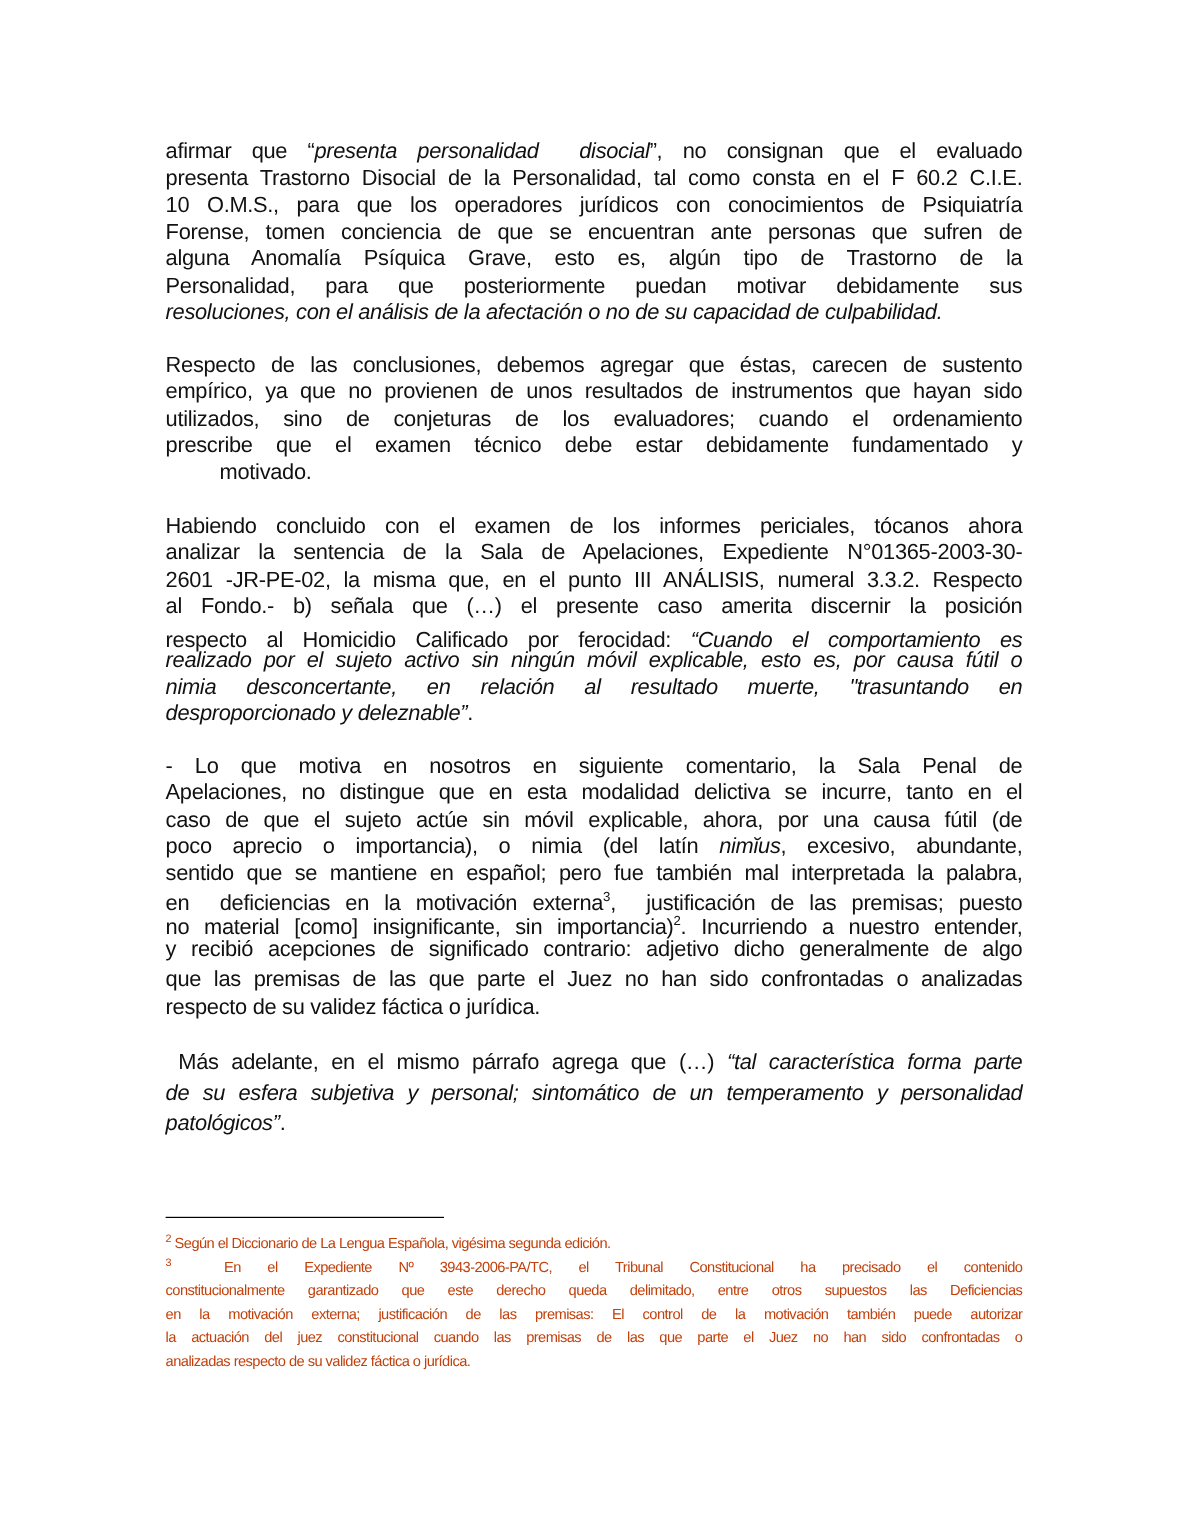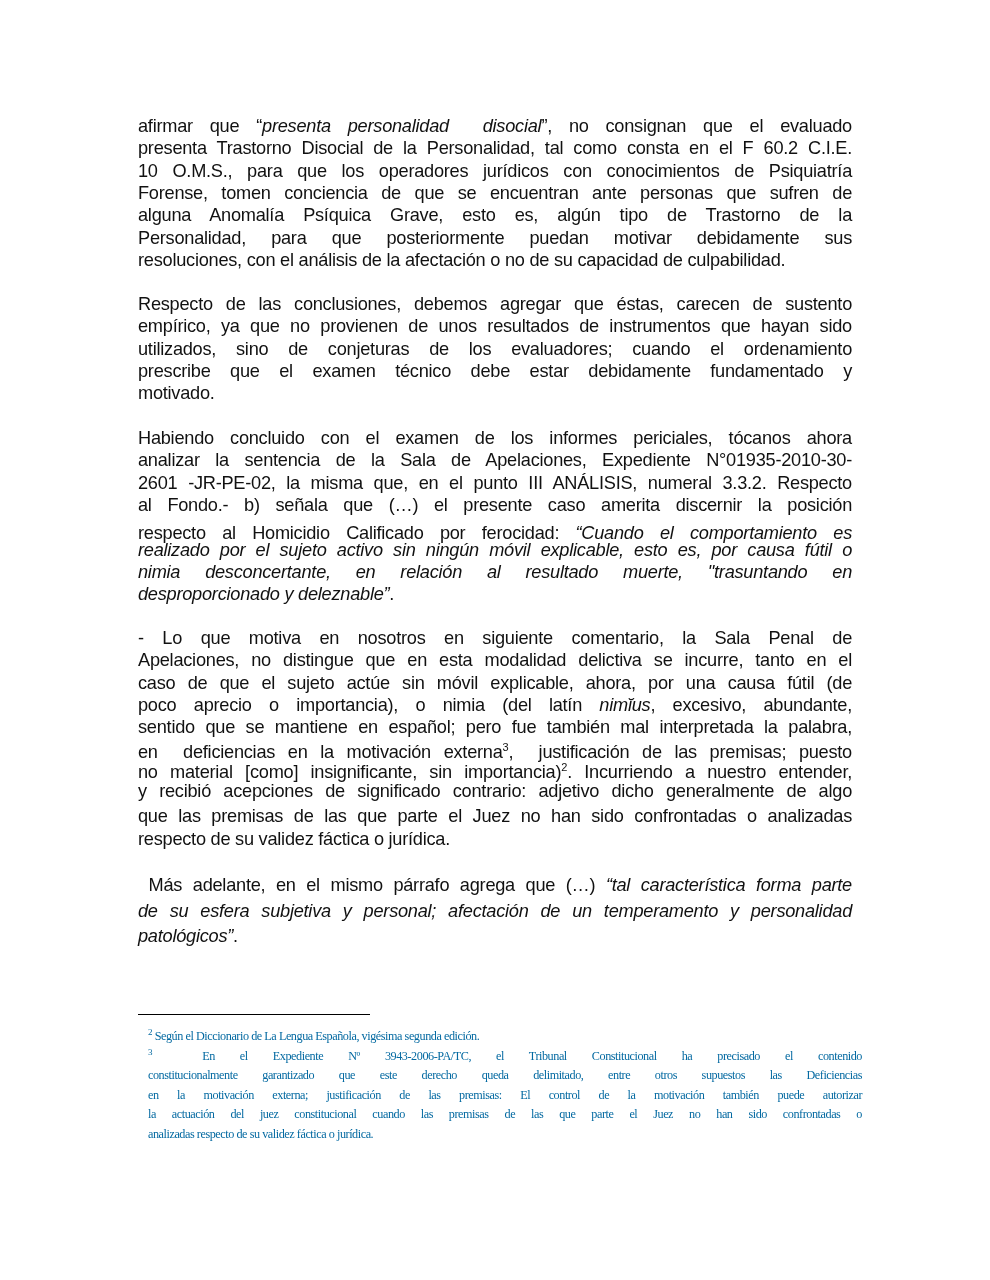--- a/index.html
+++ b/index.html
@@ -11,52 +11,52 @@
     font-size:18.2px; color:#111; white-space:nowrap;
     line-height:22px; height:22px;
     text-align:justify; text-align-last:justify;
     letter-spacing:-0.25px;
   }
   .line.last { text-align-last:left; }
   .line i { font-style:italic; }
   sup { font-size:11px; vertical-align:super; line-height:0; }
   .rule { position:absolute; left:138px; top:1014px; width:232px; height:1px; background:#000; }
   .fn {
-    position:absolute; left:148px; width:714px;
-    font-family:Liberation Serif, serif; font-size:12.2px; color:#0369a1;
+    position:absolute; left:138px; width:714px;
+    font-family:Liberation Sans, sans-serif; font-size:12.2px; color:#c2410c;
     line-height:19.5px; height:19.5px; white-space:nowrap;
     text-align:justify; text-align-last:justify; letter-spacing:-0.45px;
   }
   .fn.last { text-align-last:left; }
   .fn sup { font-size:9px; }
 </style>
 </head>
 <body>
 
 <div class="page">
   <div id="body-text">
       <div>
         <div class="line" style="top: 115px;">afirmar que “<i>presenta personalidad &nbsp;disocial</i>”, no consignan que el evaluado</div>
         <div class="line" style="top: 137.3px;">presenta Trastorno Disocial de la Personalidad, tal como consta en el F 60.2 C.I.E.</div>
         <div class="line" style="top: 159.6px;">10 O.M.S., para que los operadores jurídicos con conocimientos de Psiquiatría</div>
         <div class="line" style="top: 181.9px;">Forense, tomen conciencia de que se encuentran ante personas que sufren de</div>
         <div class="line" style="top: 204.2px;">alguna Anomalía Psíquica Grave, esto es, algún tipo de Trastorno de la</div>
         <div class="line" style="top: 226.5px;">Personalidad, para que posteriormente puedan motivar debidamente sus</div>
-        <div class="line last" style="top: 248.8px;">resoluciones, con el análisis de la afectación o no de su capacidad de culpabilidad.</div>
+        <div class="line last" style="top: 248.8px; font-style: italic;">resoluciones, con el análisis de la afectación o no de su capacidad de culpabilidad.</div>
       </div>
       <div>
         <div class="line" style="top: 293px;">Respecto de las conclusiones, debemos agregar que éstas, carecen de sustento</div>
         <div class="line" style="top: 315.3px;">empírico, ya que no provienen de unos resultados de instrumentos que hayan sido</div>
         <div class="line" style="top: 337.6px;">utilizados, sino de conjeturas de los evaluadores; cuando el ordenamiento</div>
         <div class="line" style="top: 359.9px;">prescribe que el examen técnico debe estar debidamente fundamentado y</div>
-        <div class="line last" style="top: 382.2px;">motivado.</div>
+        <div class="line last" style="top: 382.2px; margin-left: 45px;">motivado.</div>
       </div>
       <div>
         <div class="line" style="top: 427px;">Habiendo concluido con el examen de los informes periciales, tócanos ahora</div>
-        <div class="line" style="top: 449.3px;">analizar la sentencia de la Sala de Apelaciones, Expediente N°01935-2010-30-</div>
+        <div class="line" style="top: 449.3px;">analizar la sentencia de la Sala de Apelaciones, Expediente N°01365-2003-30-</div>
         <div class="line" style="top: 471.6px;">2601 -JR-PE-02, la misma que, en el punto III ANÁLISIS, numeral 3.3.2. Respecto</div>
         <div class="line" style="top: 493.9px;">al Fondo.- b) señala que (…) el presente caso amerita discernir la posición</div>
         <div class="line" style="top: 522px;">respecto al Homicidio Calificado por ferocidad: <i>“Cuando el comportamiento es</i></div>
         <div class="line" style="top: 538.5px;"><i>realizado por el sujeto activo sin ningún móvil explicable, esto es, por causa fútil o</i></div>
         <div class="line" style="top: 560.8px;"><i>nimia desconcertante, en relación al resultado muerte, "trasuntando en</i></div>
         <div class="line last" style="top: 583.1px;"><i>desproporcionado y deleznable”</i>.</div>
       </div>
       <div>
         <div class="line" style="top: 627px;">- Lo que motiva en nosotros en siguiente comentario, la Sala Penal de</div>
         <div class="line" style="top: 649.3px;">Apelaciones, no distingue que en esta modalidad delictiva se incurre, tanto en el</div>
@@ -64,21 +64,21 @@
         <div class="line" style="top: 693.9px;">poco aprecio o importancia), o nimia (del latín <i>nimĭus</i>, excesivo, abundante,</div>
         <div class="line" style="top: 716.2px;">sentido que se mantiene en español; pero fue también mal interpretada la palabra,</div>
         <div class="line" style="top: 780px;">y recibió acepciones de significado contrario: adjetivo dicho generalmente de algo</div>
         <div class="line" style="top: 760.8px;">no material [como] insignificante, sin importancia)<sup>2</sup>. Incurriendo a nuestro entender,</div>
         <div class="line" style="top: 741px;">en &nbsp;deficiencias en la motivación externa<sup>3</sup>, &nbsp;justificación de las premisas; puesto</div>
         <div class="line" style="top: 805.4px;">que las premisas de las que parte el Juez no han sido confrontadas o analizadas</div>
         <div class="line last" style="top: 827.7px;">respecto de su validez fáctica o jurídica.</div>
       </div>
       <div>
         <div class="line" style="top: 874px;">&nbsp;Más adelante, en el mismo párrafo agrega que (…) <i>“tal característica forma parte</i></div>
-        <div class="line" style="top: 899.5px;"><i>de su esfera subjetiva y personal; afectación de un temperamento y personalidad</i></div>
+        <div class="line" style="top: 899.5px;"><i>de su esfera subjetiva y personal; sintomático de un temperamento y personalidad</i></div>
         <div class="line last" style="top: 925px;"><i>patológicos”</i>.</div>
       </div>
     </div>
   <div class="rule"></div>
   <div id="footnotes">
       <div>
         <div class="fn last" style="top: 1027px;"><sup>2</sup> Según el Diccionario de La Lengua Española, vigésima segunda edición.</div>
       </div>
       <div>
         <div class="fn" style="top: 1046.5px;"><sup>3</sup> &nbsp;En el Expediente Nº 3943-2006-PA/TC, el Tribunal Constitucional ha precisado el contenido</div>

